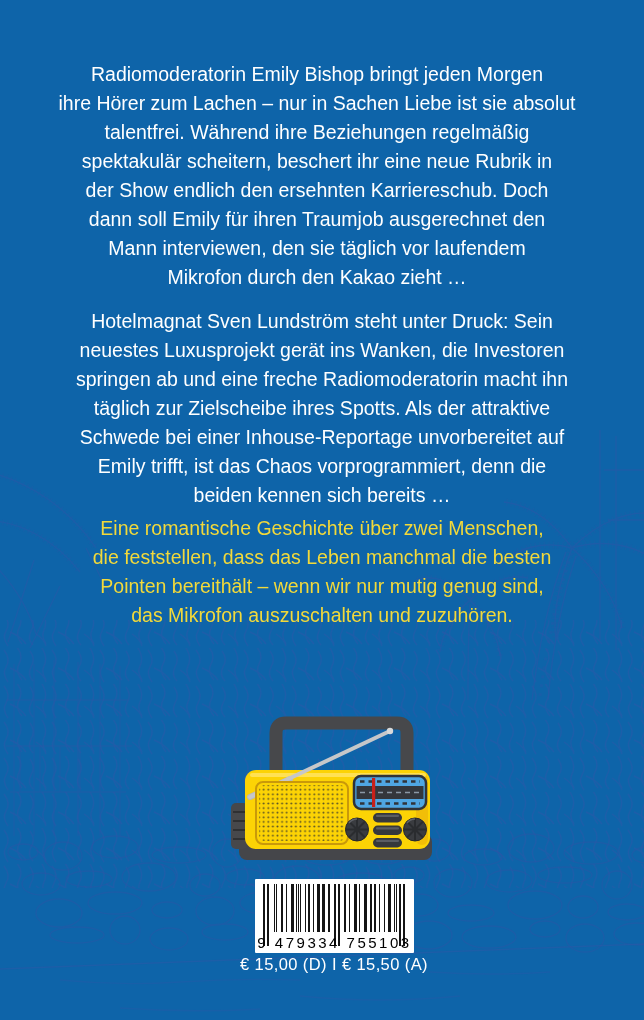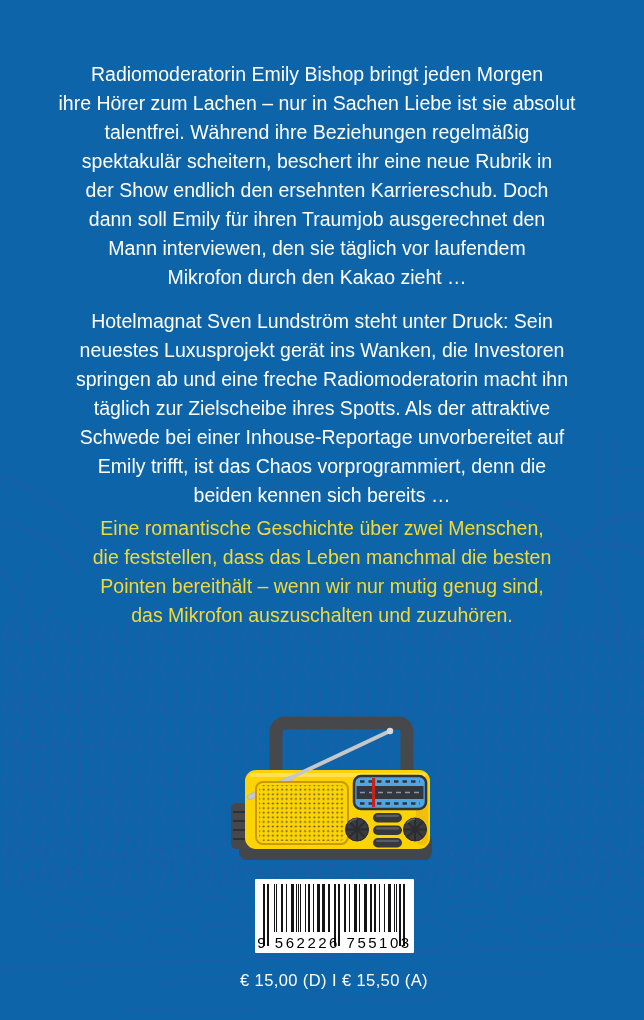--- a/index.html
+++ b/index.html
@@ -38,21 +38,20 @@
     position:absolute;left:0;right:0;bottom:2px;
     text-align:center;color:#000;
     font-size:15px;letter-spacing:2.5px;
     z-index:2;
   }
   .price{
     position:absolute;left:222px;top:955px;width:224px;
     text-align:center;color:#ffffff;
     font-size:16.5px;letter-spacing:.4px;
     z-index:4;
-    margin-top:16px;
   }
 </style>
 </head>
 <body>
 
 <div class="cover" style="--bg: #0e64a9; --txt: #ffffff; --accent: #f2d93a;">
 
   <svg class="doodles" width="644" height="1020" viewBox="0 0 644 1020">
     <defs>
       <pattern id="scrib" width="48" height="36" patternUnits="userSpaceOnUse">
@@ -257,18 +256,18 @@
       <g>
         <circle cx="195" cy="129.5" r="11.5" fill="#3a3c40" stroke="#28292c"></circle>
         <path d="M187 121.5 L203 137.5 M203 121.5 L187 137.5 M195 118 V141 M183.5 129.5 H206.5" stroke="#2a2c2f" stroke-width="2"></path>
         <path d="M187 123 A10 10 0 0 1 195 119" stroke="#60636a" stroke-width="1.5" fill="none"></path>
       </g>
     </svg>
   </div>
 
   <div class="barcode-box">
     <div class="bars"><span style="width: 2.01px; margin-right: 2.01px; height: 62px;"></span><span style="width: 2.01px; margin-right: 5.04px; height: 62px;"></span><span style="width: 1.01px; margin-right: 1.01px; height: 48px;"></span><span style="width: 1.01px; margin-right: 4.03px; height: 48px;"></span><span style="width: 2.01px; margin-right: 3.02px; height: 48px;"></span><span style="width: 1.01px; margin-right: 4.03px; height: 48px;"></span><span style="width: 3.02px; margin-right: 2.01px; height: 48px;"></span><span style="width: 1.01px; margin-right: 1.01px; height: 48px;"></span><span style="width: 1.01px; margin-right: 1.01px; height: 48px;"></span><span style="width: 1.01px; margin-right: 4.03px; height: 48px;"></span><span style="width: 1.01px; margin-right: 2.01px; height: 48px;"></span><span style="width: 2.01px; margin-right: 3.02px; height: 48px;"></span><span style="width: 1.01px; margin-right: 3.02px; height: 48px;"></span><span style="width: 3.02px; margin-right: 2.01px; height: 48px;"></span><span style="width: 3.02px; margin-right: 3.02px; height: 48px;"></span><span style="width: 2.01px; margin-right: 4.03px; height: 48px;"></span><span style="width: 2.01px; margin-right: 2.01px; height: 62px;"></span><span style="width: 2.01px; margin-right: 4.03px; height: 62px;"></span><span style="width: 2.01px; margin-right: 3.02px; height: 48px;"></span><span style="width: 1.01px; margin-right: 4.03px; height: 48px;"></span><span style="width: 3.02px; margin-right: 2.01px; height: 48px;"></span><span style="width: 1.01px; margin-right: 4.03px; height: 48px;"></span><span style="width: 3.02px; margin-right: 3.02px; height: 48px;"></span><span style="width: 2.01px; margin-right: 2.01px; height: 48px;"></span><span style="width: 2.01px; margin-right: 3.02px; height: 48px;"></span><span style="width: 1.01px; margin-right: 4.03px; height: 48px;"></span><span style="width: 1.01px; margin-right: 3.02px; height: 48px;"></span><span style="width: 3.02px; margin-right: 3.02px; height: 48px;"></span><span style="width: 1.01px; margin-right: 1.01px; height: 48px;"></span><span style="width: 1.01px; margin-right: 2.01px; height: 48px;"></span><span style="width: 2.01px; margin-right: 2.01px; height: 62px;"></span><span style="width: 2.01px; margin-right: 0px; height: 62px;"></span></div>
-    <div class="barcode-number">9 562226 755103</div>
+    <div class="barcode-number">9 479334 755103</div>
   </div>
 
   <div class="price">€ 15,00 (D) I € 15,50 (A)</div>
 
 </div>
 
 </body></html>

